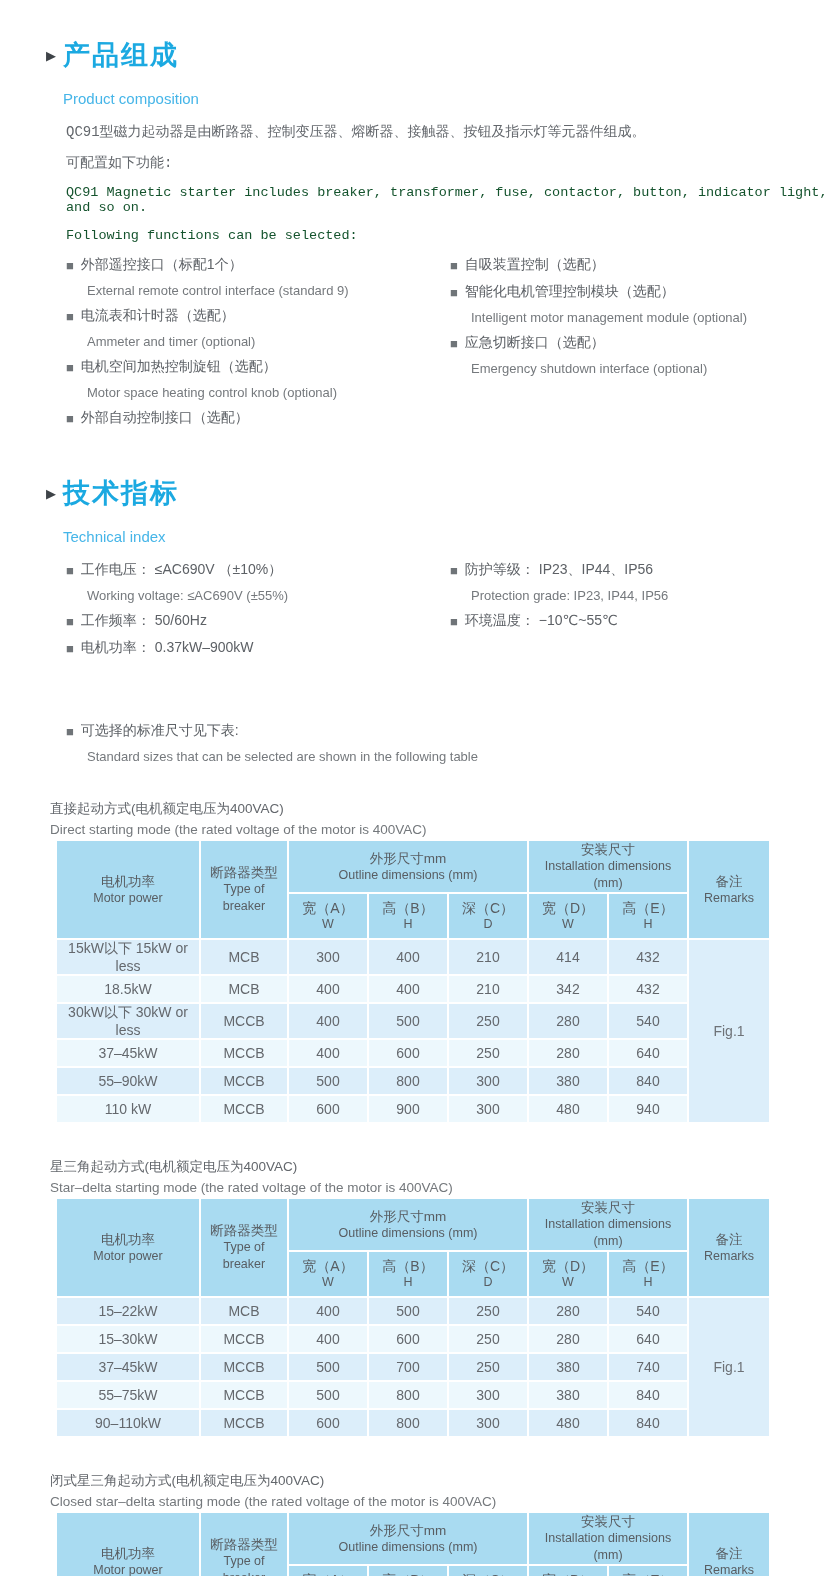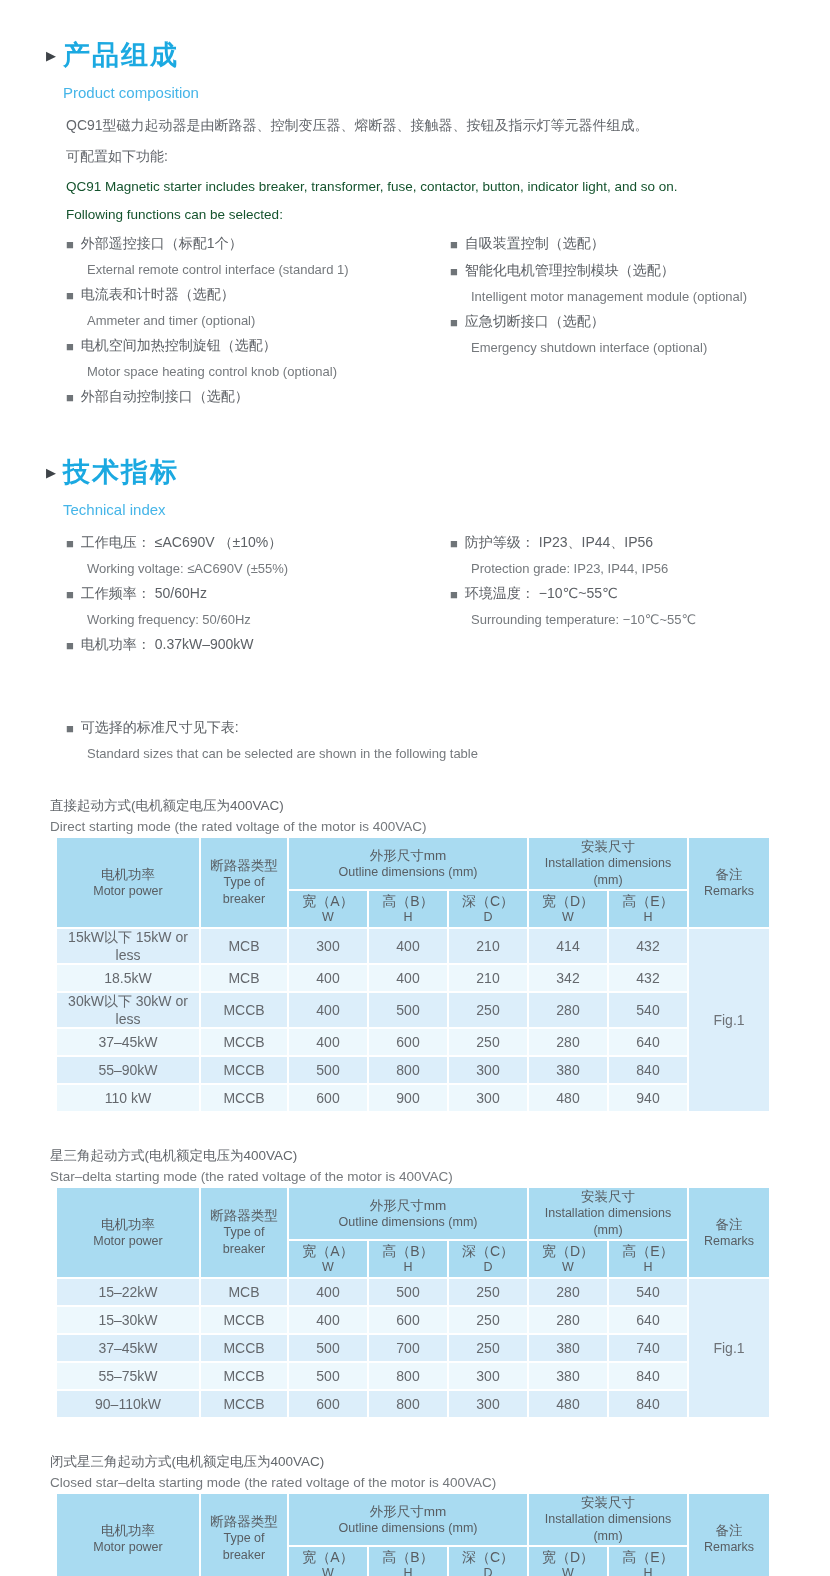--- a/index.html
+++ b/index.html
@@ -7,25 +7,25 @@
     width:830px; height:1576px; overflow:hidden;
     font-family:"Liberation Sans","DejaVu Sans",sans-serif;
     -webkit-font-smoothing:antialiased;
   }
   .page { width:830px; height:1576px; box-sizing:border-box; padding-top:40px; }
 
   
   .sec-head { display:flex; align-items:flex-start; margin:0 0 10px 46px; }
   .arrow { color:#3e4348; font-size:13px; line-height:13px; margin:9px 7px 0 0; }
   .title-zh { font-size:27px; line-height:30px; color:#1ba9e1; font-weight:bold; letter-spacing:2px; margin:0; }
-  .title-en { font-size:15px; color:#45b5e8; margin-top:14px; }
+  .title-en { font-size:15px; color:#45b5e8; margin-top:20px; }
 
   
   .paras { margin:16px 0 4px 66px; }
-  .p-line { margin:0 0 13px 0; }
+  .p-line { margin:0 0 13px 0;font-family:Liberation Mono, monospace; }
   .p-zh { font-size:14px; color:#63676c; }
   .p-en { font-size:13.5px; color:#14532d; }
 
   
   .two-col { display:flex; margin-left:66px; }
   .col-l { width:384px; flex:0 0 384px; }
   .col-r { flex:1; }
   .item { margin-bottom:9px; }
   .item-zh { display:flex; align-items:center; font-size:14px; color:#5d6166; }
   .sq { color:#6f7478; font-size:13px; line-height:13px; margin-right:7px; }
@@ -38,21 +38,21 @@
   .tbl-block { margin-top:34px; }
   .cap-zh { margin:0 0 4px 50px; font-size:13.5px; color:#63676c; }
   .cap-en { margin:0 0 2px 50px; font-size:13.5px; color:#74787c; }
   table.size { border-collapse:separate; border-spacing:2px; margin-left:55px; table-layout:fixed; }
   table.size th, table.size td { text-align:center; vertical-align:middle; padding:0; }
   table.size thead th {
     background:#a9dbf1; color:#585d62; font-weight:normal;
     font-size:13.5px; line-height:17px;
   }
   table.size thead tr.h1 th { height:44px; }
-  table.size thead tr.h2 th { height:36px; font-size:14px; line-height:16px; }
+  table.size thead tr.h2 th { height:44px; font-size:14px; line-height:16px; }
   table.size tbody td { font-size:14px; color:#64686d; height:26px; }
   table.size tbody tr:nth-child(odd) td { background:#dceefa; }
   table.size tbody tr:nth-child(even) td { background:#edf8fd; }
   table.size td.remarks { background:#e7f5fc; color:#6e7277; }
   .hdr-en { font-size:12.5px; }
 </style>
 </head>
 <body>
 
 <div class="page">
@@ -71,21 +71,21 @@
       <div class="p-line p-en">QC91 Magnetic starter includes breaker, transformer, fuse, contactor, button, indicator light, and so on.</div>
       <div class="p-line p-en">Following functions can be selected:</div>
     </div>
     <div class="two-col">
       <div class="col-l" id="features-left">
           <div class="item">
             <div class="item-zh">
               <span class="sq">■</span>
               <span>外部遥控接口（标配1个）</span>
             </div>
-            <div class="item-en">External remote control interface (standard 1)</div>
+            <div class="item-en">External remote control interface (standard 9)</div>
           </div>
           <div class="item">
             <div class="item-zh">
               <span class="sq">■</span>
               <span>电流表和计时器（选配）</span>
             </div>
             <div class="item-en">Ammeter and timer (optional)</div>
           </div>
           <div class="item">
             <div class="item-zh">
@@ -143,21 +143,20 @@
               <span class="sq">■</span>
               <span>工作电压： ≤AC690V （±10%）</span>
             </div>
             <div class="item-en">Working voltage: ≤AC690V (±55%)</div>
           </div>
           <div class="item">
             <div class="item-zh">
               <span class="sq">■</span>
               <span>工作频率： 50/60Hz</span>
             </div>
-            <div class="item-en">Working frequency: 50/60Hz</div>
           </div>
           <div class="item">
             <div class="item-zh">
               <span class="sq">■</span>
               <span>电机功率： 0.37kW–900kW</span>
             </div>
           </div>
         </div>
       <div class="col-r" id="specs-right">
           <div class="item">
@@ -165,21 +164,20 @@
               <span class="sq">■</span>
               <span>防护等级： IP23、IP44、IP56</span>
             </div>
             <div class="item-en">Protection grade: IP23, IP44, IP56</div>
           </div>
           <div class="item">
             <div class="item-zh">
               <span class="sq">■</span>
               <span>环境温度： −10℃~55℃</span>
             </div>
-            <div class="item-en">Surrounding temperature: −10℃~55℃</div>
           </div>
         </div>
     </div>
   </section>
 
   <div class="gap-note"></div>
 
   <div class="two-col">
     <div>
       <div class="item-zh">

